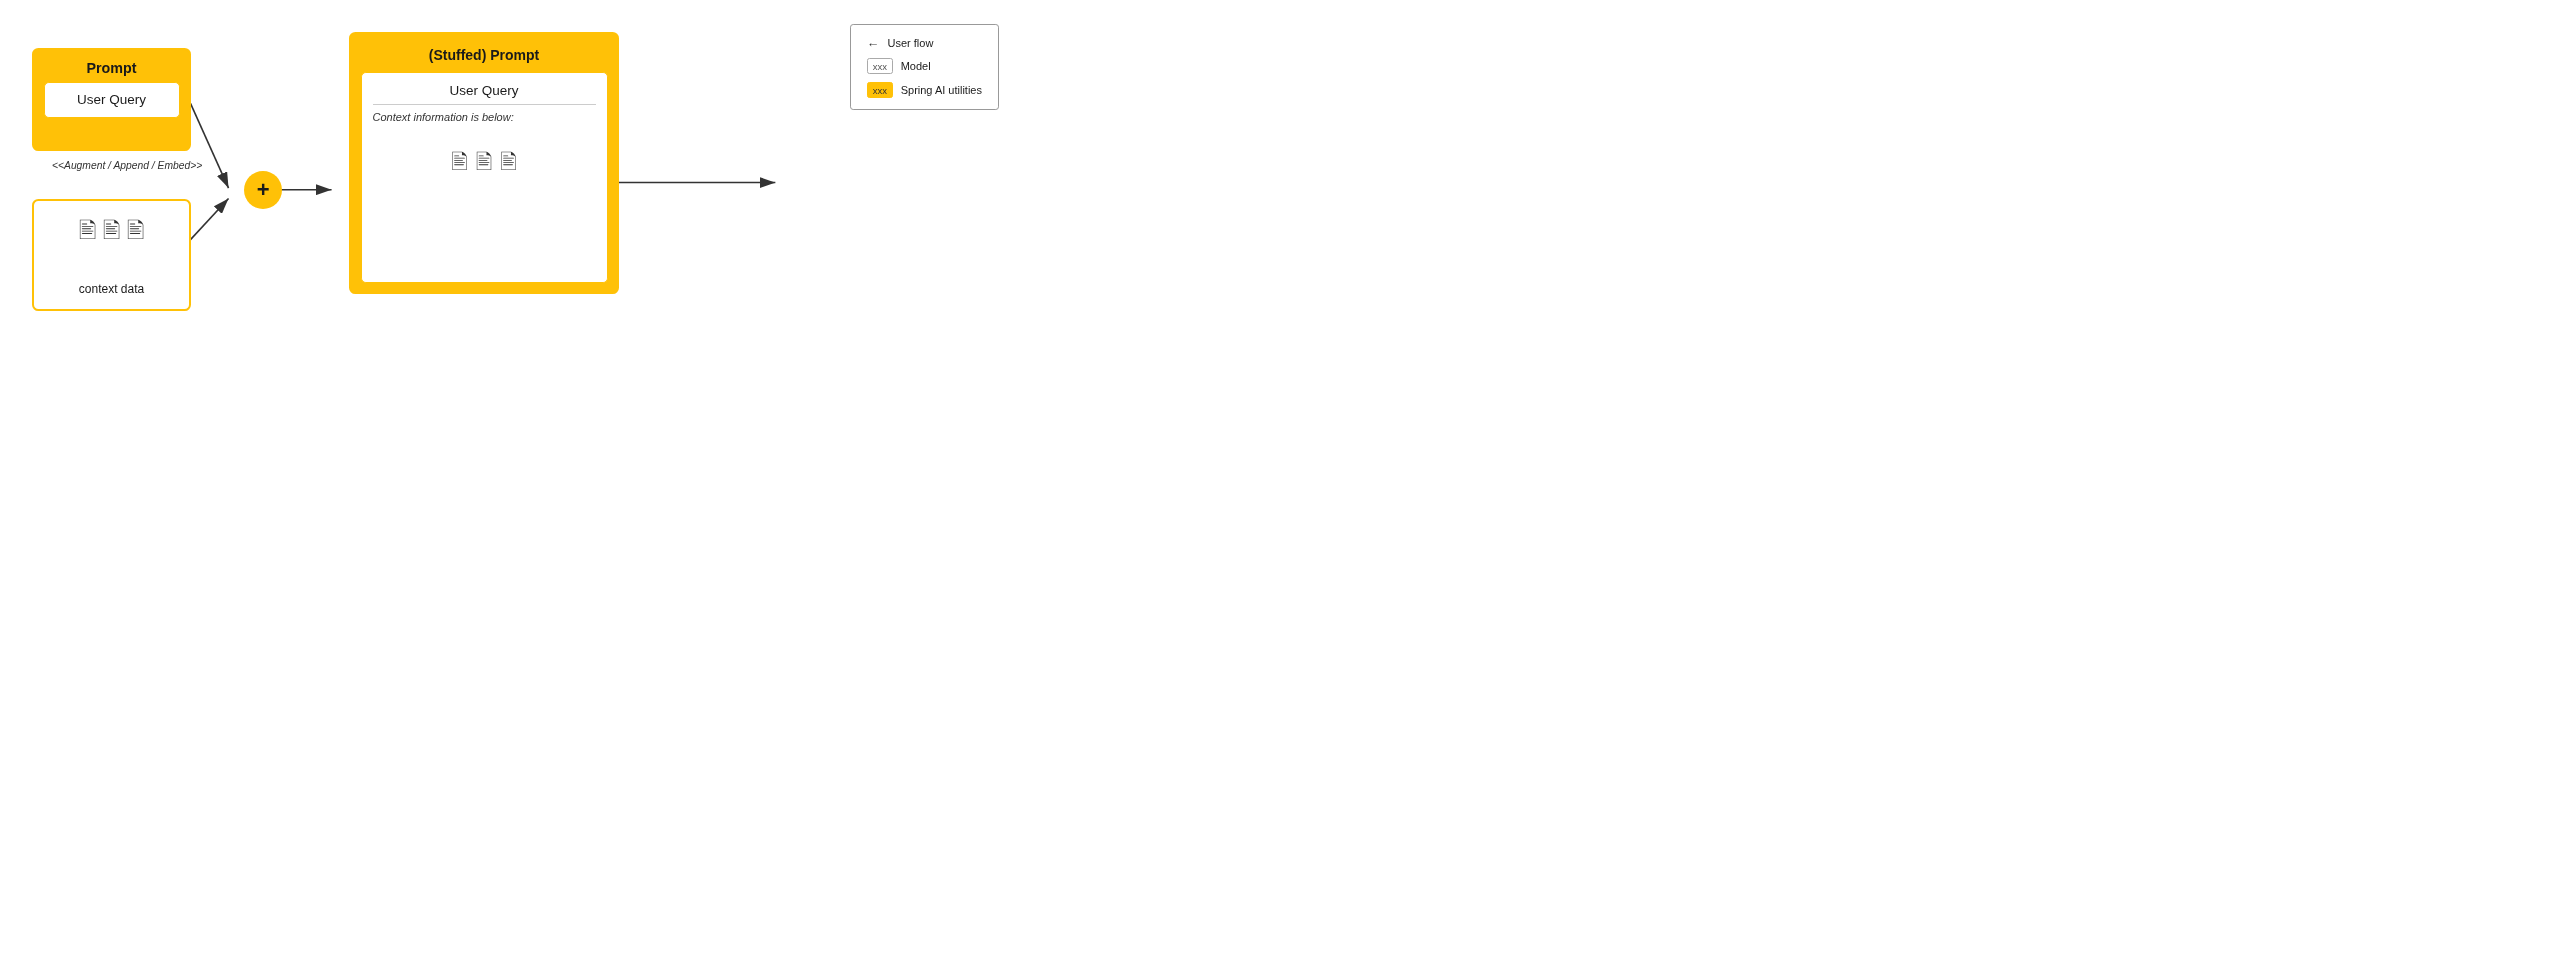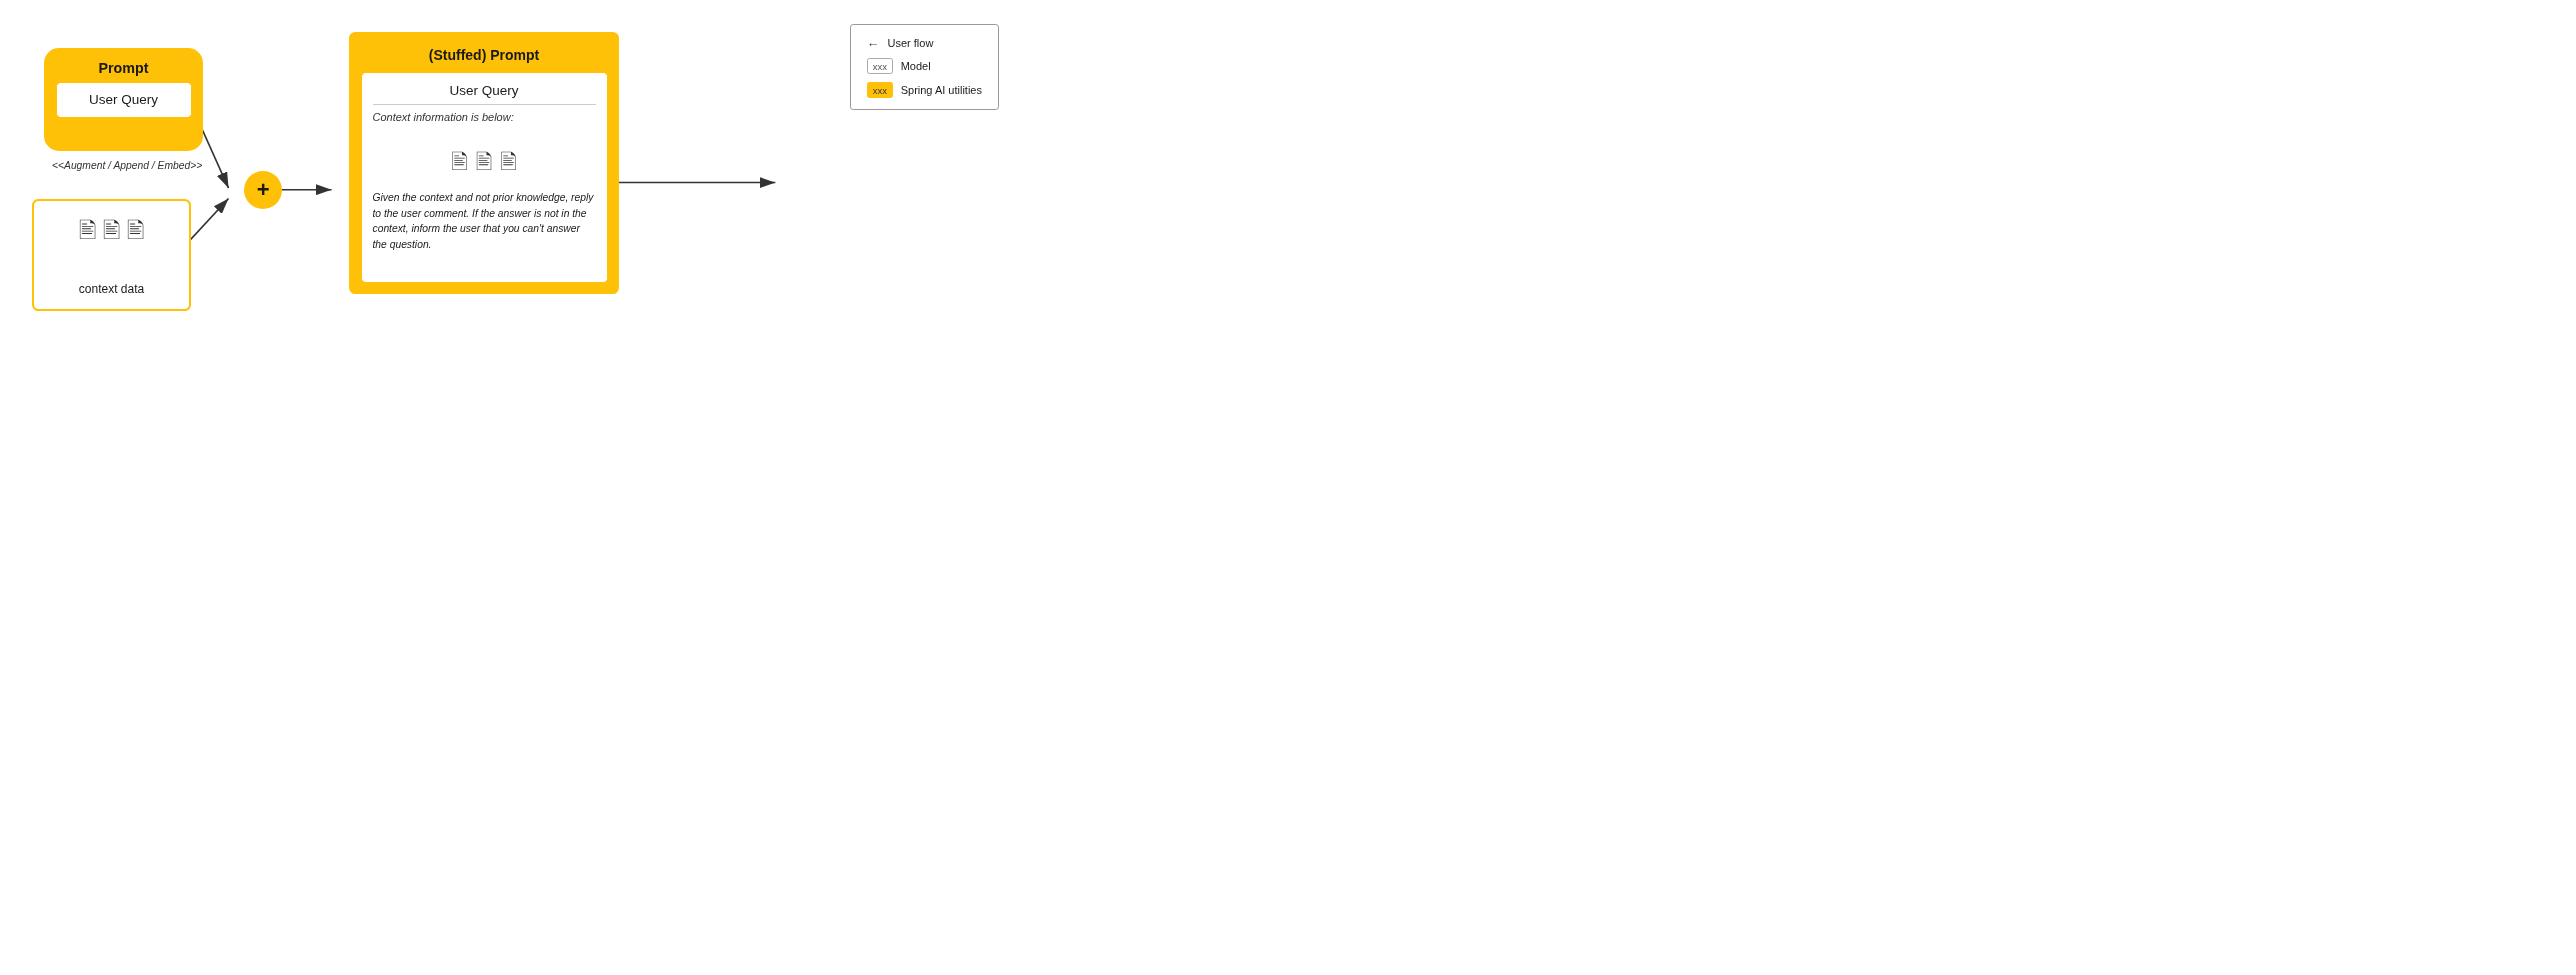--- a/index.html
+++ b/index.html
@@ -234,23 +234,22 @@
     
     .diagram-wrapper {
       position: relative;
       width: 951px;
       height: 317px;
       margin-top: 8px;
     }
 
     .abs-prompt-box {
       position: absolute;
-      left: 12px;
+      left: 0;
       top: 16px;
-      border-radius: 15px;
     }
     .abs-context-box {
       position: absolute;
       left: 0;
       top: 159px;
     }
     .abs-augment {
       position: absolute;
       left: 20px;
       top: 128px;
@@ -336,20 +335,19 @@
     <div class="stuffed-box abs-stuffed">
       <div class="stuffed-box-title">(Stuffed) Prompt</div>
       <div class="stuffed-inner">
         <div class="stuffed-user-query">User Query</div>
         <div class="context-info-text">Context information is below:</div>
         <div class="stuffed-icons">
           <span class="stuffed-doc-icon">🖹</span>
           <span class="stuffed-doc-icon">🖹</span>
           <span class="stuffed-doc-icon">🖹</span>
         </div>
-        <div class="stuffed-body-text">Given the context and not prior knowledge, reply to the user comment. If the answer is not in the context, inform the user that you can't answer the question.</div>
       </div>
     </div>
 
 
   </div>
 </div>
 
 
 </body></html>

